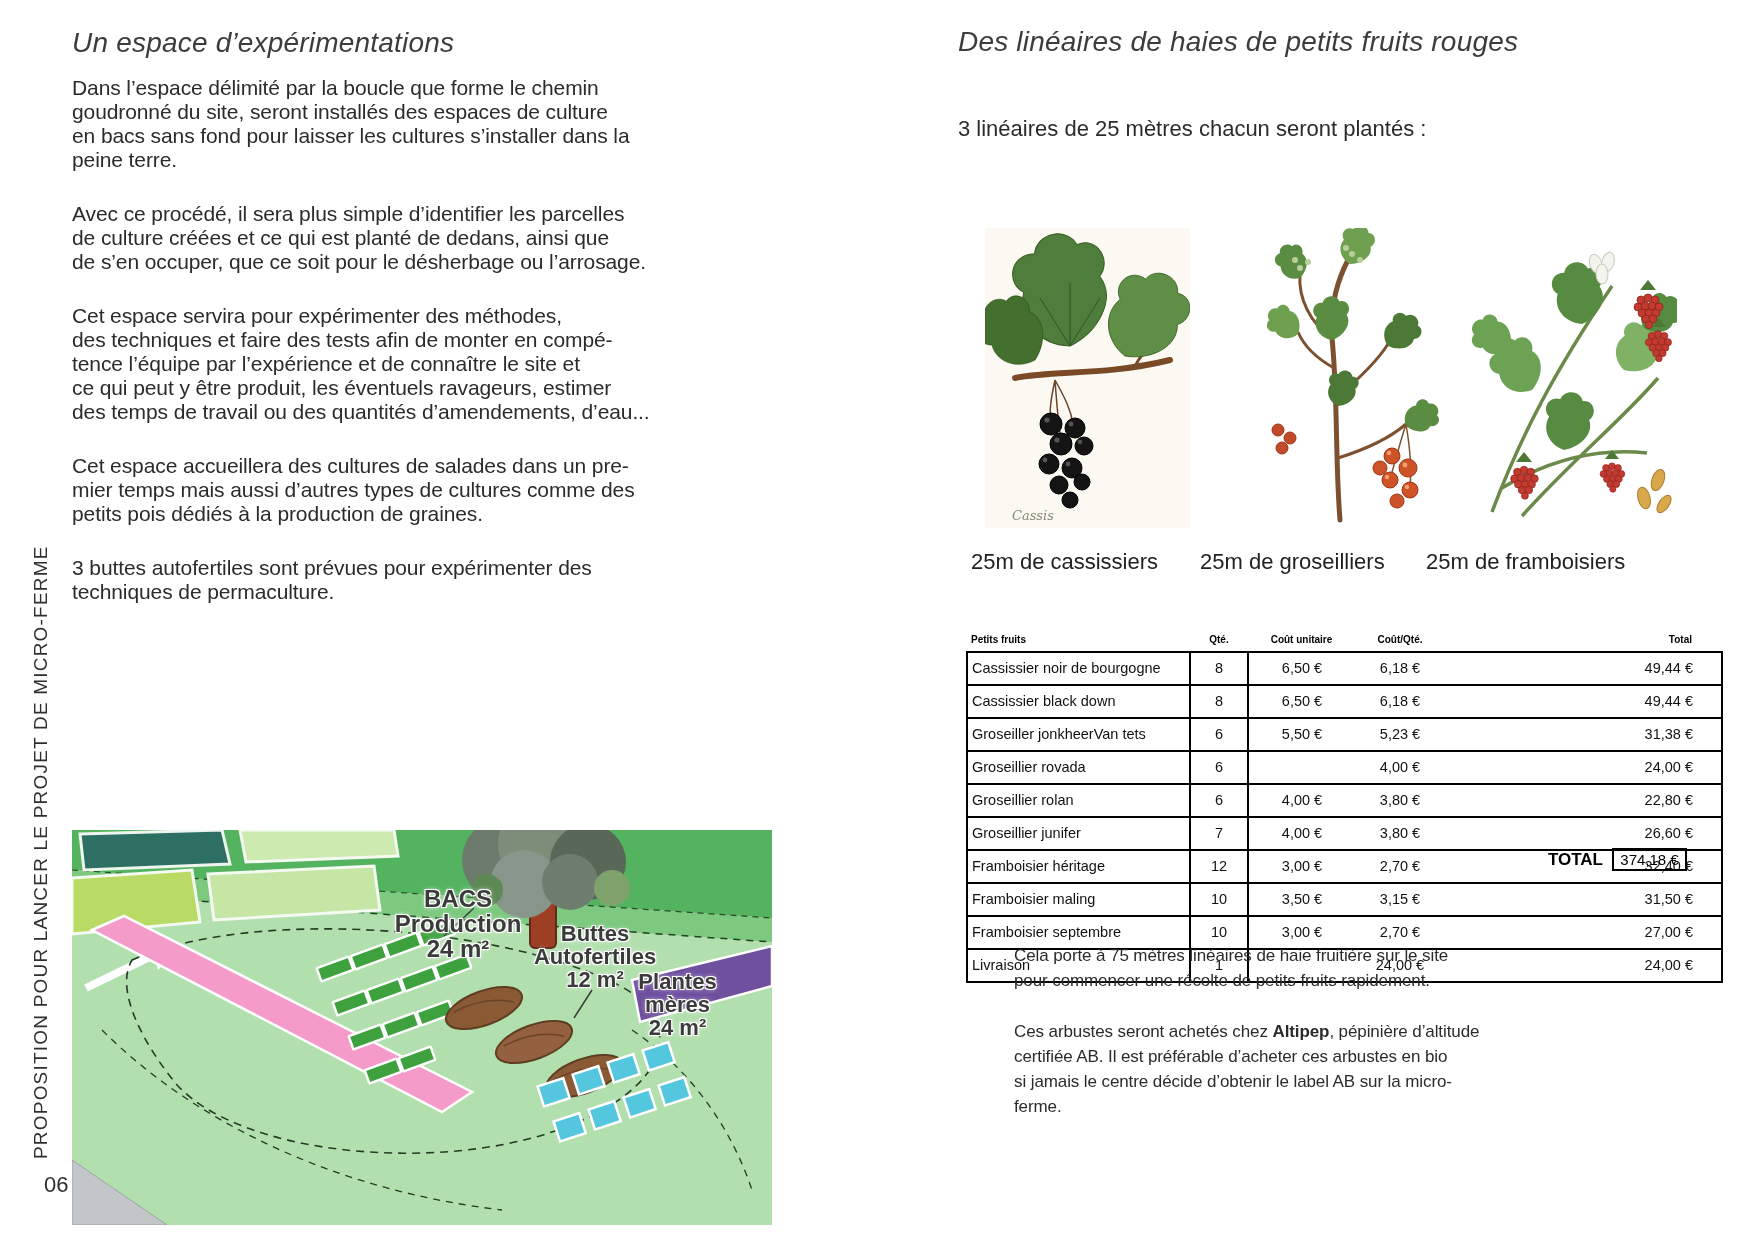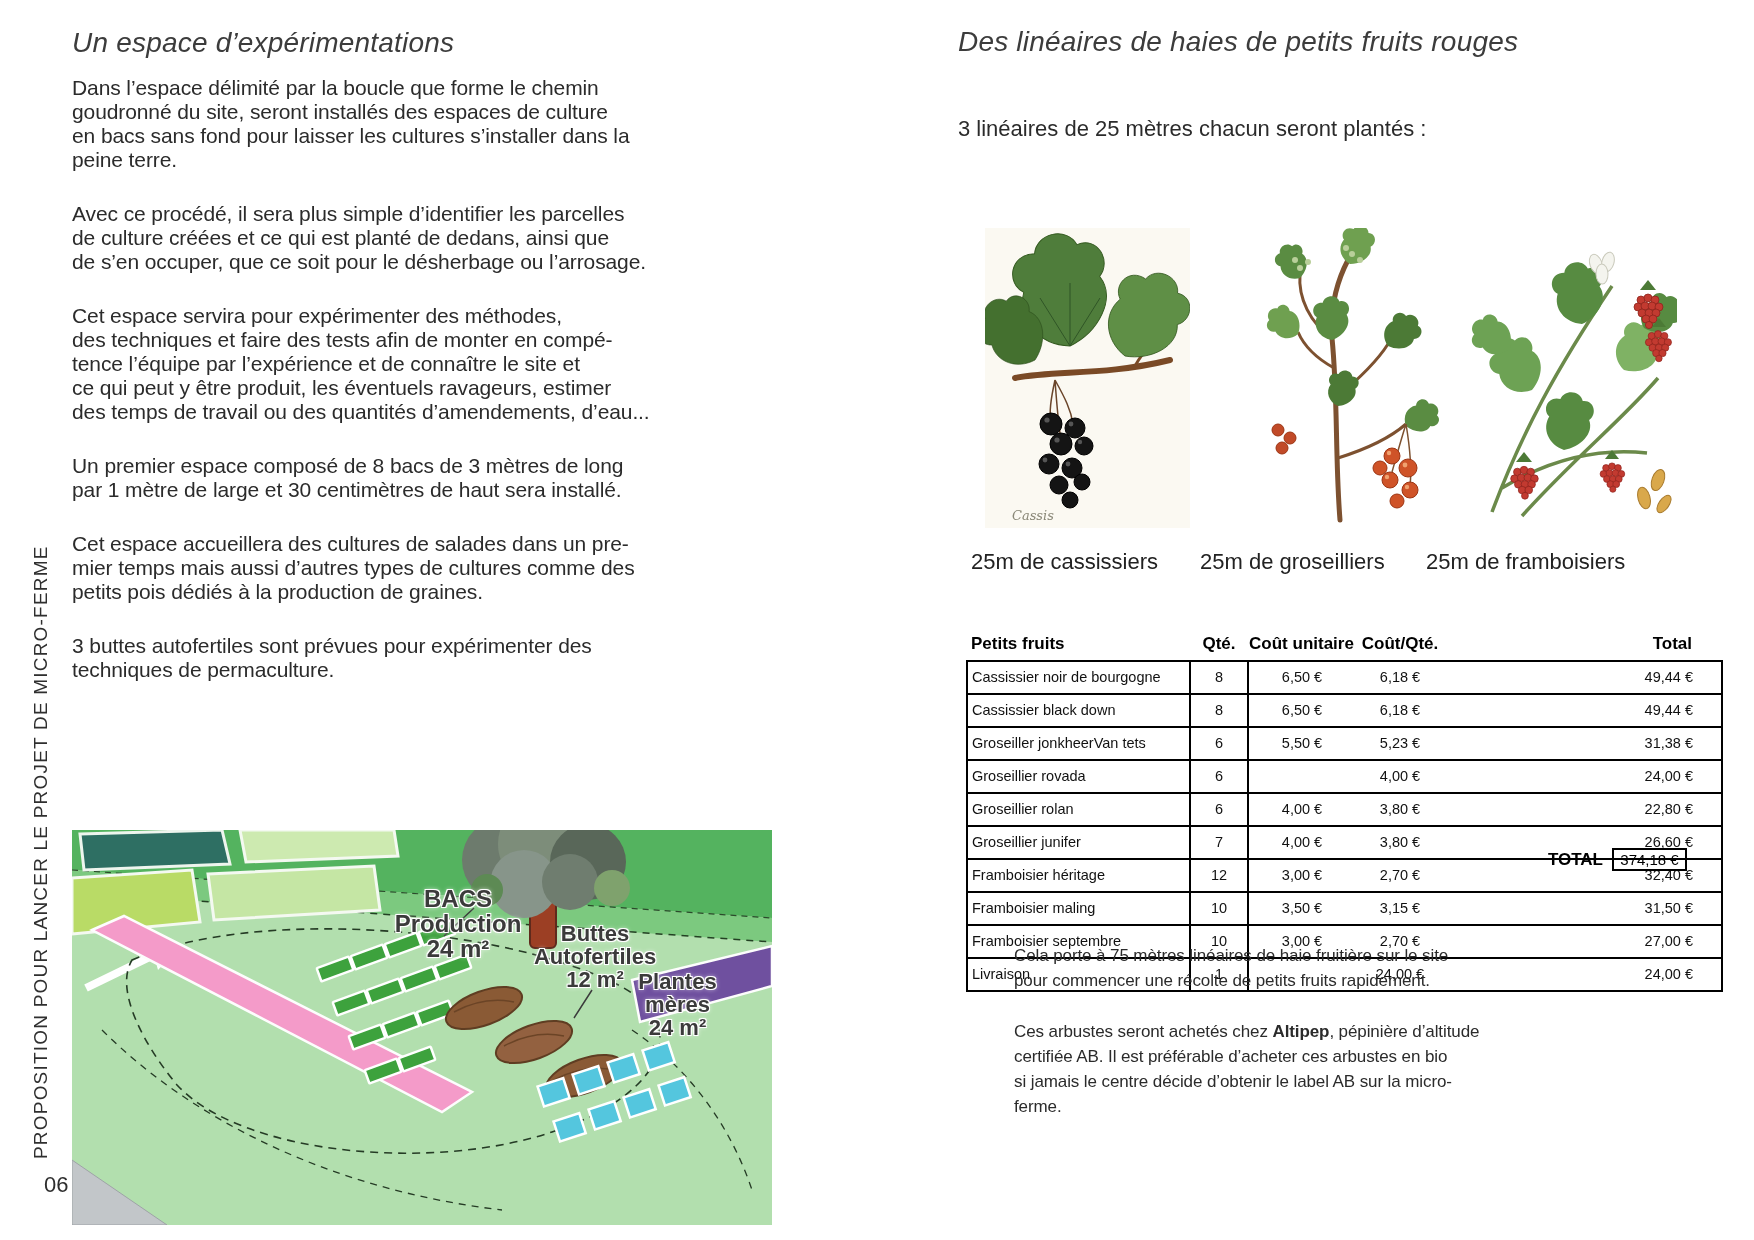--- a/index.html
+++ b/index.html
@@ -35,21 +35,21 @@
   .intro{position:absolute;left:958px;top:116px;font-size:22px;}
   .plate{position:absolute;top:228px;}
   #plate-cassis{left:985px;}
   #plate-groseille{left:1240px;}
   #plate-framboise{left:1462px;}
   .script-note{position:absolute;left:1012px;top:508px;font-family:"DejaVu Serif",serif;font-style:italic;font-size:13px;color:#8a8878;}
   .caption{position:absolute;top:549px;font-size:22px;color:#222;}
   #cap-1{left:971px;} #cap-2{left:1200px;} #cap-3{left:1426px;}
   
   .fruit-table{position:absolute;left:966px;top:634px;border-collapse:collapse;table-layout:fixed;}
-  .fruit-table th{font-size:17px;font-weight:bold;padding:0 0 6px 0;color:#000;margin-top:32px;}
+  .fruit-table th{font-size:10px;font-weight:bold;padding:0 0 6px 0;color:#000;margin-top:32px;}
   th.h-name{text-align:left;padding-left:4px;width:219px;}
   th.h-qty{text-align:center;width:58px;}
   th.h-unit{text-align:center;width:107px;}
   th.h-per{text-align:center;width:90px;}
   th.h-total{text-align:right;width:247px;padding-right:30px;}
   .fruit-table td{
     font-size:14.5px;height:15px;line-height:15px;padding:8px;color:#111;
     border-top:2px solid var(--border,#000);border-bottom:2px solid var(--border,#000);
     overflow:hidden;white-space:nowrap;
   }
@@ -80,22 +80,20 @@
 en bacs sans fond pour laisser les cultures s’installer dans la
 peine terre.</p>
     <p class="body">Avec ce procédé, il sera plus simple d’identifier les parcelles
 de culture créées et ce qui est planté de dedans, ainsi que
 de s’en occuper, que ce soit pour le désherbage ou l’arrosage.</p>
     <p class="body">Cet espace servira  pour expérimenter des méthodes,
 des techniques et faire des tests afin de monter en compé-
 tence l’équipe par l’expérience et de connaître le site et
 ce qui peut y être produit, les éventuels ravageurs, estimer
 des temps de travail ou des quantités d’amendements, d’eau...</p>
-    <p class="body">Un premier espace composé de 8 bacs de 3 mètres de long
-par 1 mètre de large et 30 centimètres de haut sera installé.</p>
     <p class="body">Cet espace accueillera des cultures de salades dans un pre-
 mier temps mais aussi d’autres types de cultures comme des
 petits pois dédiés à la production de graines.</p>
     <p class="body">3 buttes autofertiles sont prévues pour expérimenter des
 techniques de permaculture.</p>
   </div>
 
   <div class="plan">
     <svg width="700" height="395" viewBox="0 0 700 395">
       <defs>

